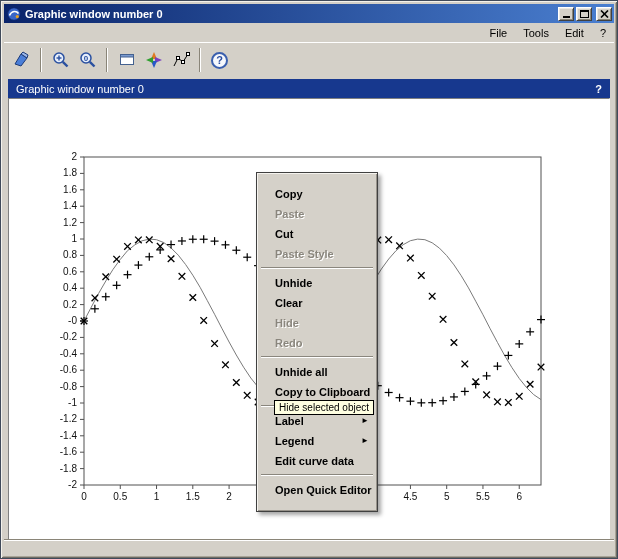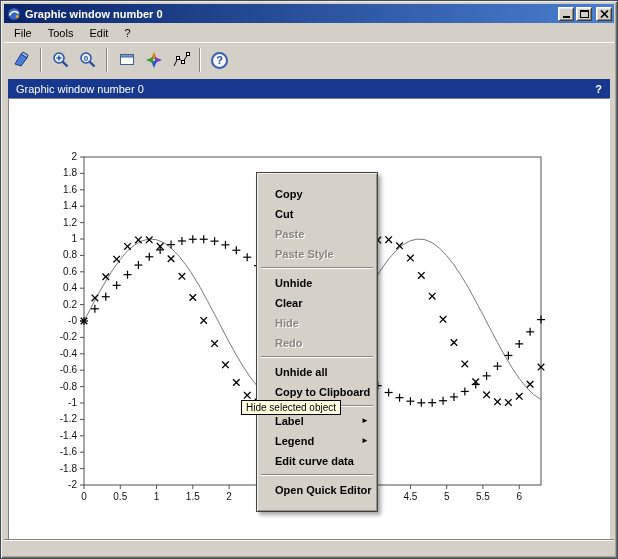--- a/index.html
+++ b/index.html
@@ -25,21 +25,21 @@
   .winbtn{
     width:16px;height:14px;padding:0;background:#d4d0c8;
     border:1px solid;border-color:#fff #404040 #404040 #fff;
     box-shadow:inset 1px 1px 0 #ece9e2, inset -1px -1px 0 #8a8578;
     display:inline-flex;align-items:center;justify-content:center;cursor:default;
   }
   .glyph-min{width:7px;height:2px;background:#000;margin-top:7px;}
   .glyph-max{width:9px;height:8px;border:1px solid #000;border-top:2px solid #000;}
 
   
-  .menubar{position:absolute;left:0;top:19px;right:0;height:19px;display:flex;align-items:center;padding-left:2px;font-size:11px;}
+  .menubar{position:absolute;left:0;top:19px;right:0;height:19px;display:flex;align-items:center;padding-left:2px;font-size:11px;justify-content:flex-end;}
   .menubar .mitem{padding:2px 8px;color:#000;}
 
   
   .toolbar{
     position:absolute;left:0;top:38px;right:0;height:35px;
     border-top:1px solid #fff;display:flex;align-items:center;padding-left:4px;
   }
   .tbtn{width:27px;height:27px;display:inline-flex;align-items:center;justify-content:center;background:transparent;border:1px solid transparent;padding:0;}
   .tsep{width:2px;height:24px;border-left:1px solid #8a8578;border-right:1px solid #fff;margin:0 5px;}
   .help-badge{width:17px;height:17px;border-radius:50%;border:2px solid #3a5fae;color:#2a4da0;background:#f6f8fc;font-size:11px;font-weight:bold;display:flex;align-items:center;justify-content:center;}
@@ -74,21 +74,21 @@
     padding:11px 2px;font-size:11px;font-weight:bold;
   }
   .menu-item{height:20px;line-height:20px;padding-left:16px;position:relative;color:#000;white-space:nowrap;}
   .menu-item.disabled{color:#8a867d;text-shadow:1px 1px 0 #fff;}
   .menu-item.highlighted{background:#1e55c8;color:#fff;}
   .menu-sep{height:0;margin:3px 2px 4px 2px;border-top:1px solid #8a867d;border-bottom:1px solid #fff;}
   .submenu-arrow{position:absolute;right:6px;top:0;font-size:8px;line-height:20px;}
 
   
   .tooltip{
-    position:absolute;left:237px;top:396px;z-index:20;
+    position:absolute;left:270px;top:396px;z-index:20;
     background:#ffffe1;border:1px solid #000;color:#000;
     font-size:10px;font-weight:normal;padding:1px 4px;white-space:nowrap;
   }
 </style>
 </head>
 <body>
 
 <div class="window">
   <div class="inner">
 
@@ -425,22 +425,22 @@
           <line x1="521.1190476190476" y1="228.824" x2="521.1190476190476" y2="236.824" stroke="#000000" stroke-width="1.2"></line>
           <line x1="528" y1="220.606" x2="536" y2="220.606" stroke="#000000" stroke-width="1.2"></line>
           <line x1="532" y1="216.606" x2="532" y2="224.606" stroke="#000000" stroke-width="1.2"></line>
         </svg>
     </div>
 
     <div class="statusbar"></div>
 
     <div class="context-menu">
       <div class="menu-item"><span>Copy</span></div>
+      <div class="menu-item disabled"><span>Paste</span></div>
       <div class="menu-item"><span>Cut</span></div>
-      <div class="menu-item disabled"><span>Paste</span></div>
       <div class="menu-item disabled"><span>Paste Style</span></div>
       <div class="menu-sep"></div>
       <div class="menu-item"><span>Unhide</span></div>
       <div class="menu-item"><span>Clear</span></div>
       <div class="menu-item disabled"><span>Hide</span></div>
       <div class="menu-item disabled"><span>Redo</span></div>
       <div class="menu-sep"></div>
       <div class="menu-item"><span>Unhide all</span></div>
       <div class="menu-item"><span>Copy to Clipboard</span></div>
       <div class="menu-sep"></div>

